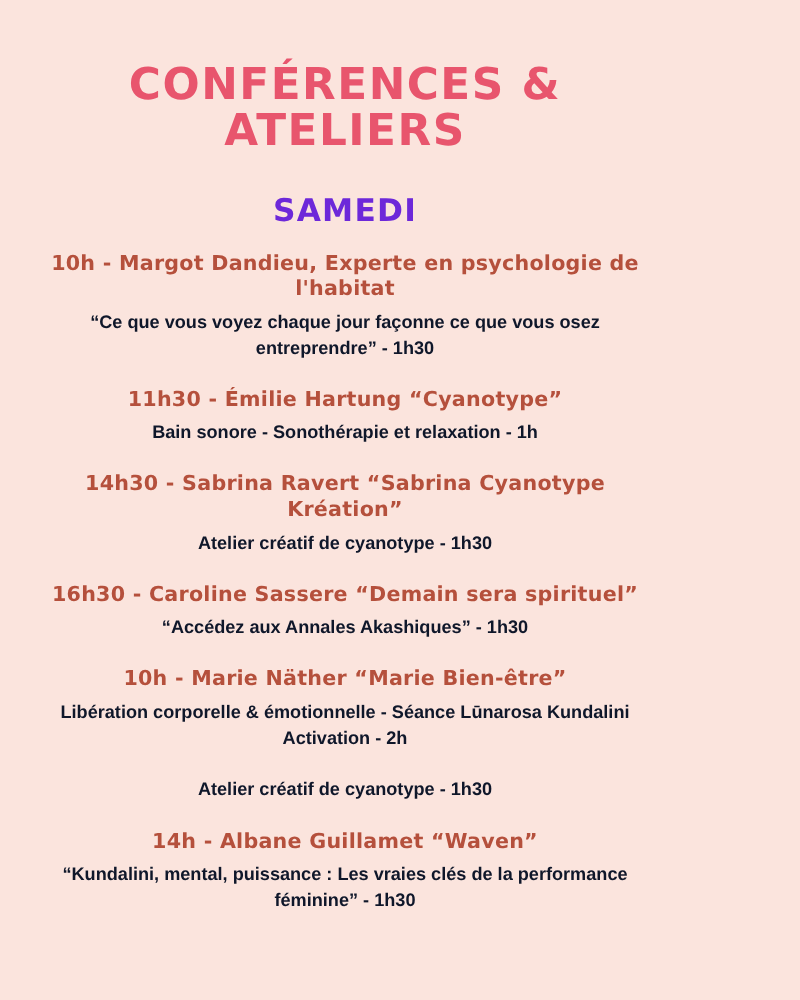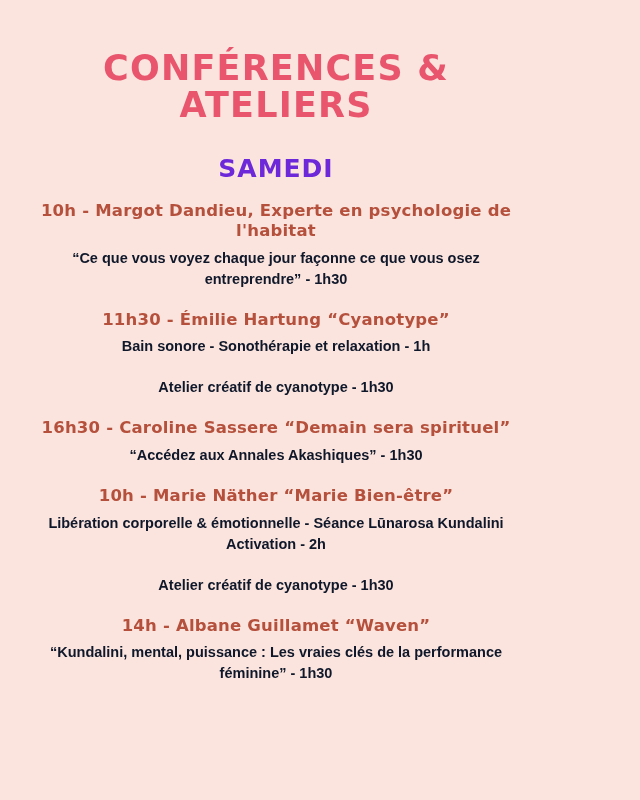--- a/index.html
+++ b/index.html
@@ -91,20 +91,21 @@
       <div class="session-title">10h - Margot Dandieu, Experte en psychologie de l'habitat</div>
       <div class="session-desc">“Ce que vous voyez chaque jour façonne ce que vous osez entreprendre” - 1h30</div>
     </div>
 
     <div class="session">
       <div class="session-title">11h30 - Émilie Hartung “Cyanotype”</div>
       <div class="session-desc">Bain sonore - Sonothérapie et relaxation - 1h</div>
     </div>
 
     <div class="session">
+      <div class="session-title">14h30 - Sabrina Ravert “Sabrina Cyanotype Kréation”</div>
       <div class="session-desc">Atelier créatif de cyanotype - 1h30</div>
     </div>
 
     <div class="session">
       <div class="session-title">16h30 - Caroline Sassere “Demain sera spirituel”</div>
       <div class="session-desc">“Accédez aux Annales Akashiques” - 1h30</div>
     </div>
   </section>
 
   <section class="day-block">

